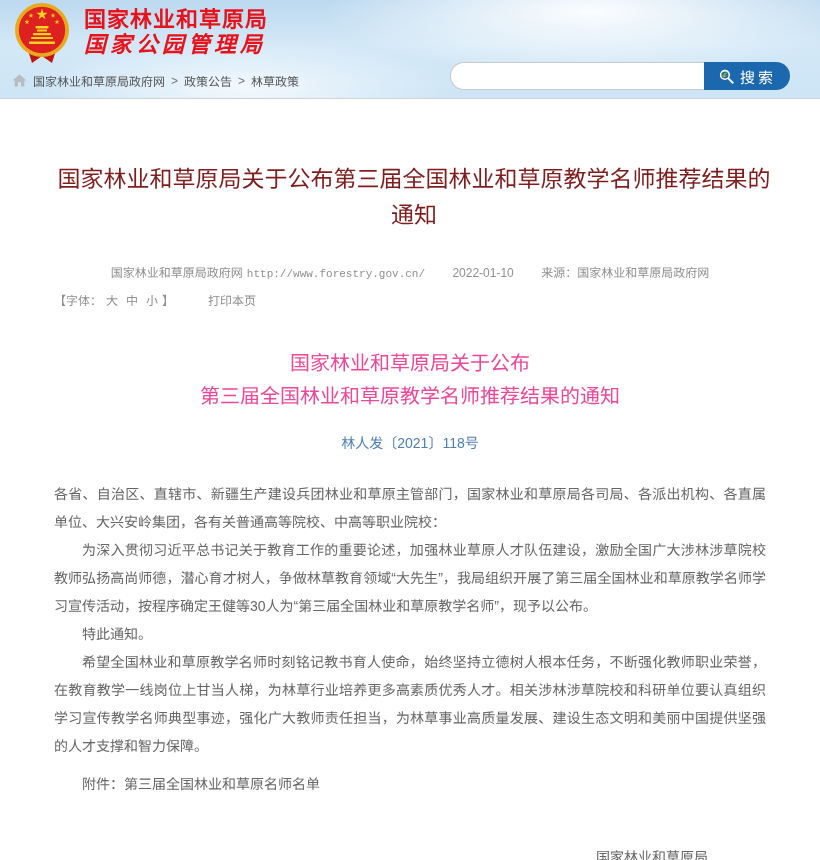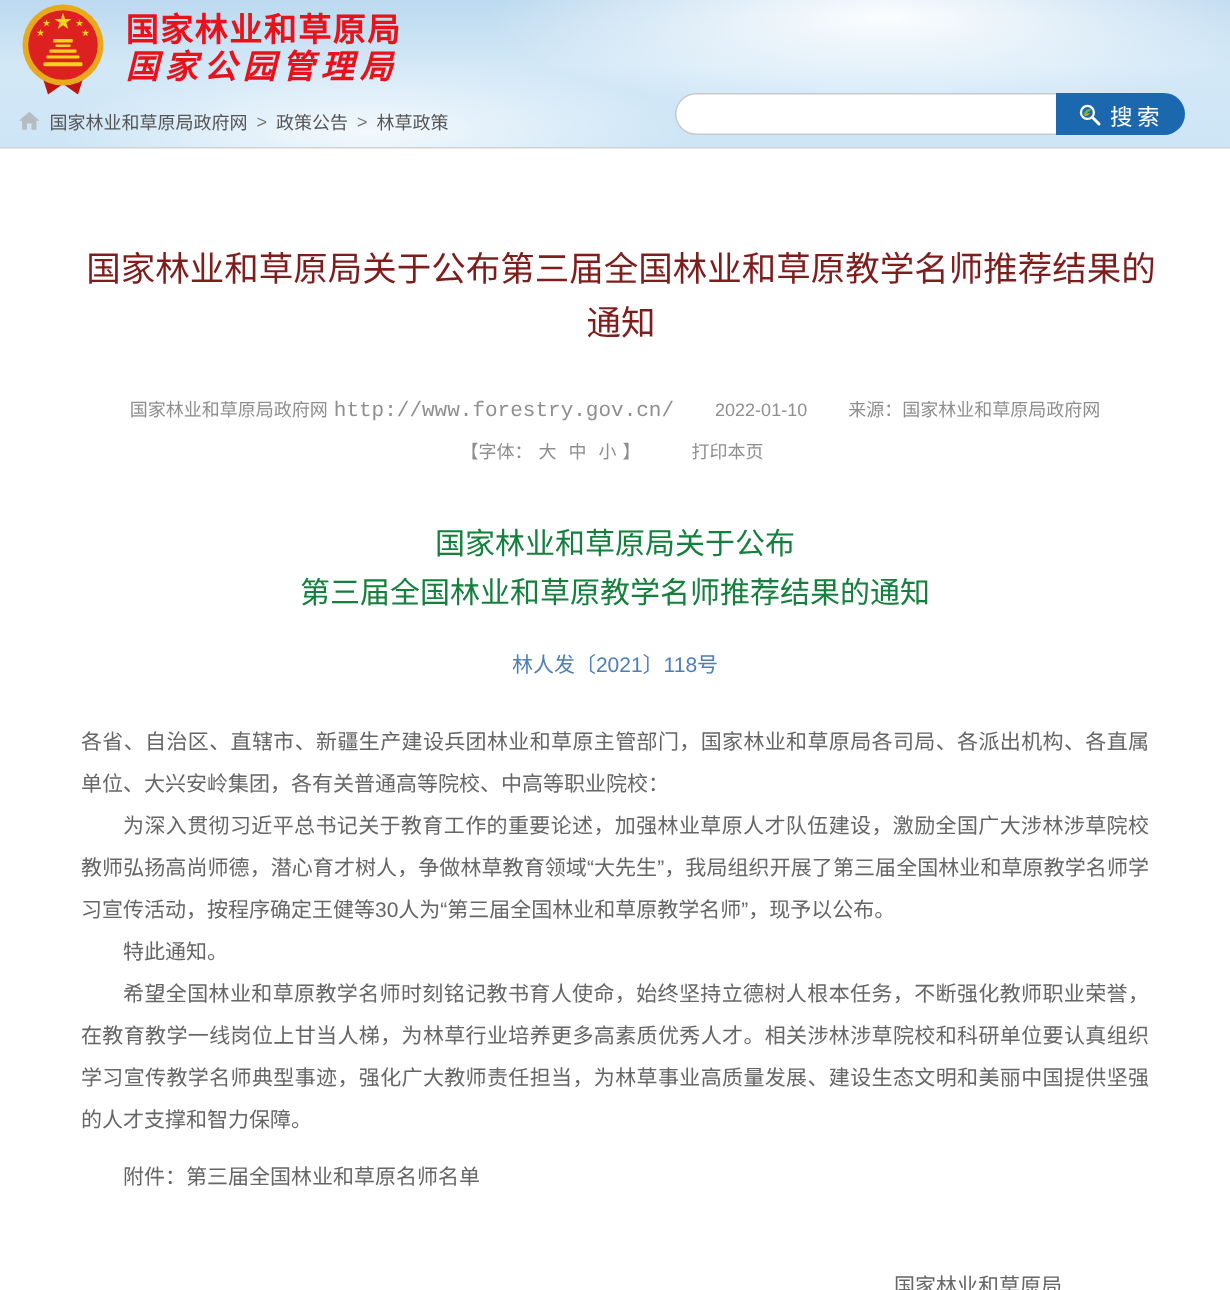--- a/index.html
+++ b/index.html
@@ -63,31 +63,31 @@
   .content { width: 712px; margin: 0 auto; padding-top: 62px; }
   .page-title {
     font-size: 23px; font-weight: normal; color: #7f1d1d;
     text-align: center; line-height: 36px; width: 720px; margin: 0 auto;
   }
   .meta-row {
     margin-top: 31px; text-align: center;
     font-size: 12px; color: #8f8f8f; line-height: 18px;
   }
   .meta-row .gap { margin-left: 24px; }
-  .meta-row .url { margin-left: 4px; font-family: "Liberation Mono", "DejaVu Sans Mono", monospace; font-size: 14px; }
+  .meta-row .url { margin-left: 4px; font-family: "Liberation Mono", "DejaVu Sans Mono", monospace; font-size: 11px; }
   .toolbar-row {
-    margin-top: 9px; text-align: center;
+    margin-top: 9px; 
     font-size: 12px; color: #8f8f8f; line-height: 18px;
   }
   .toolbar-row a { color: #8f8f8f; text-decoration: none; cursor: pointer; margin: 0 4px; }
   .toolbar-row .print { margin-left: 34px; }
 
   .doc-title {
     margin-top: 37px; text-align: center;
-    font-size: 20px; color: #15803d; line-height: 33px;
+    font-size: 20px; color: #ec4899; line-height: 33px;
   }
   .doc-number {
     margin-top: 20px; text-align: center;
     font-size: 14px; color: #4d7fb5; line-height: 20px;
   }
 
   .body-text { margin-top: 27px; font-size: 14px; color: #666; line-height: 28px; text-align: justify; }
   .body-text p { text-indent: 2em; }
   .body-text p.no-indent { text-indent: 0; }
   .body-text p.attachment { margin-top: 10px; }

